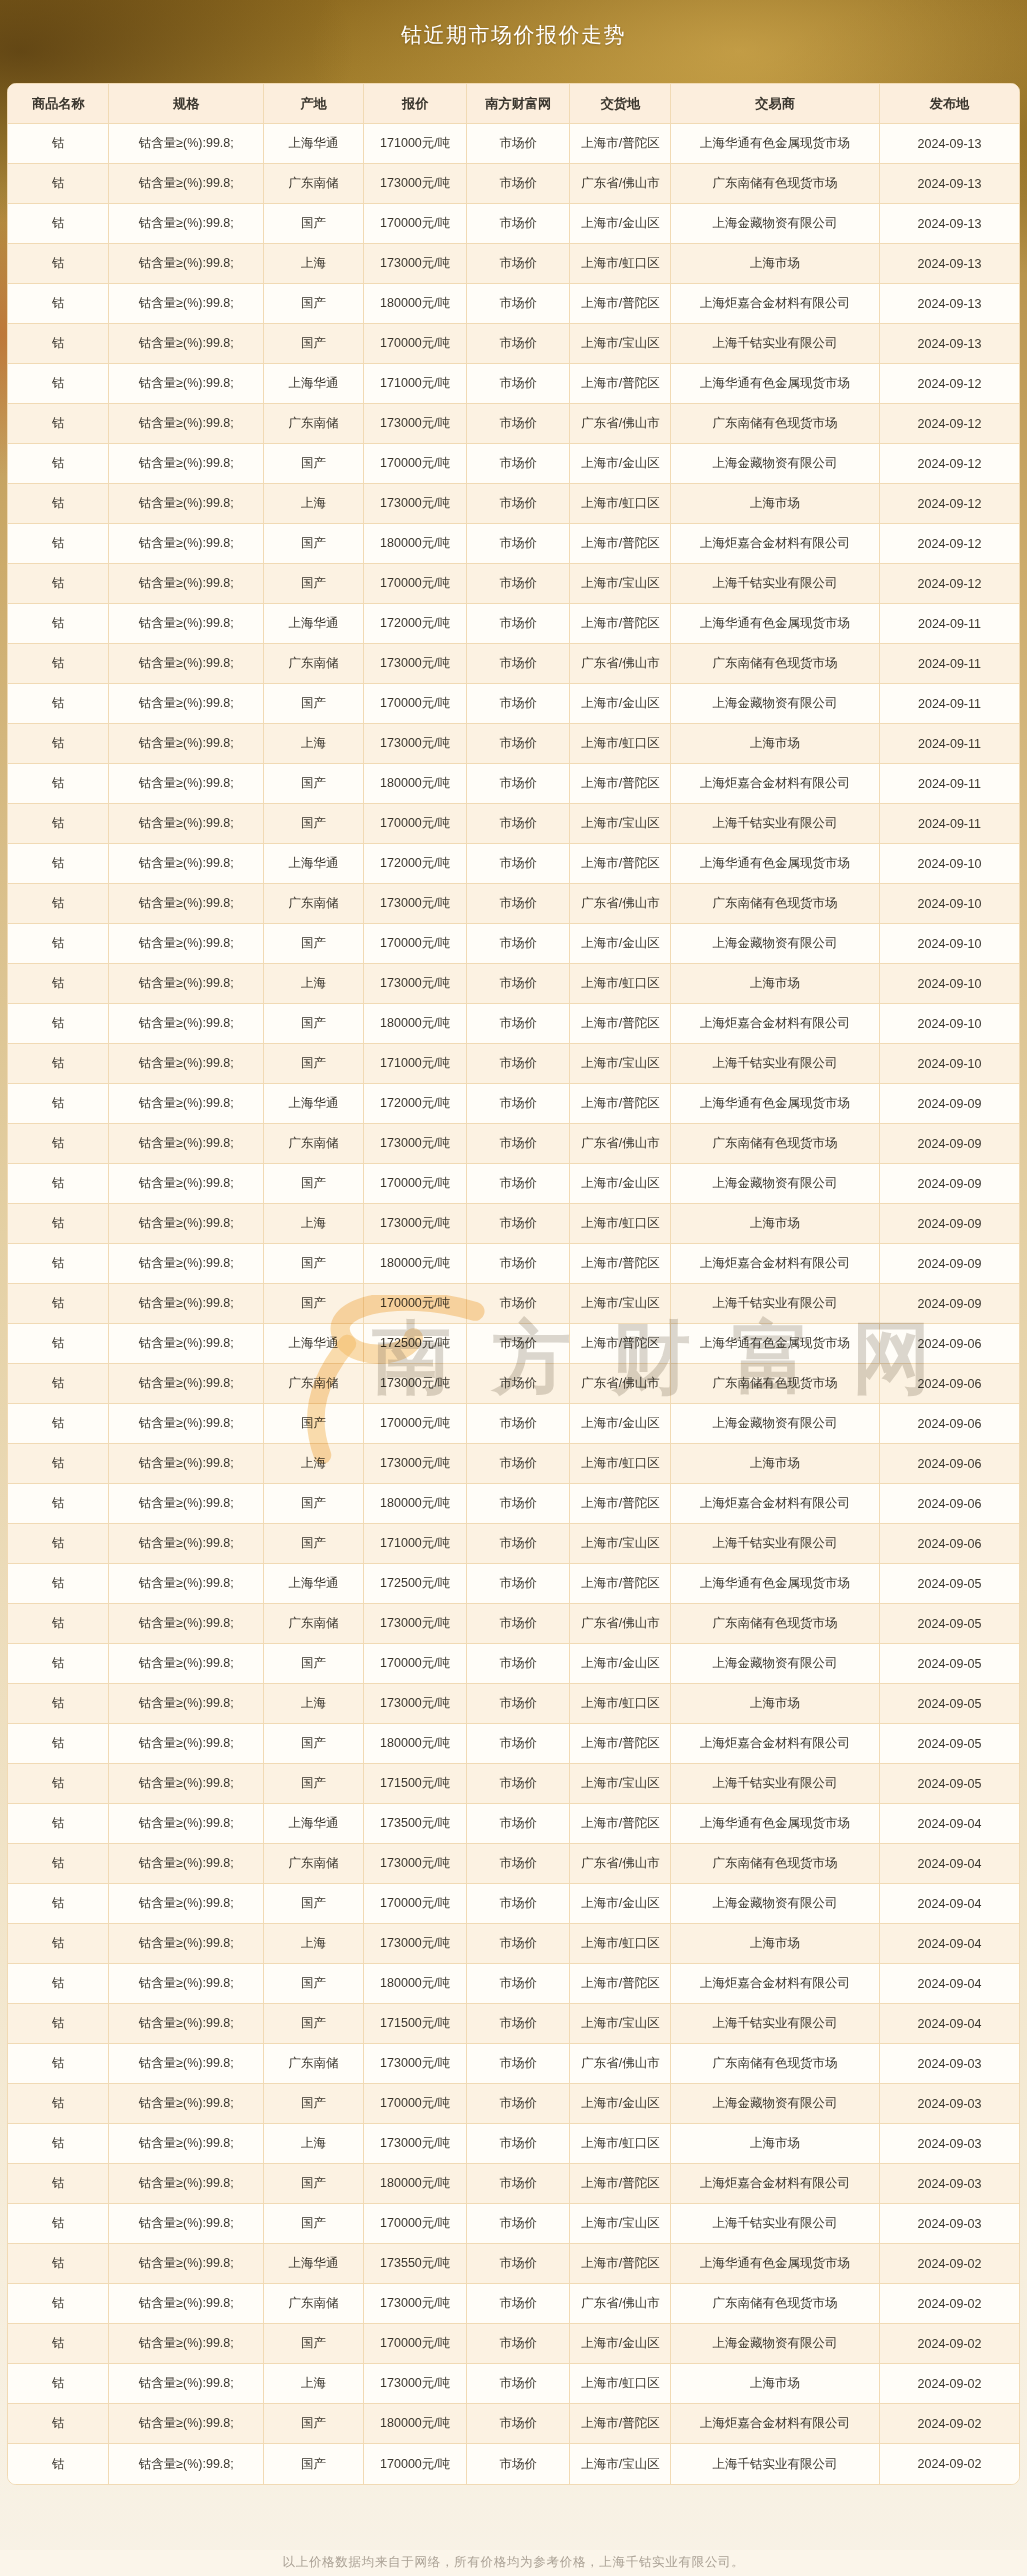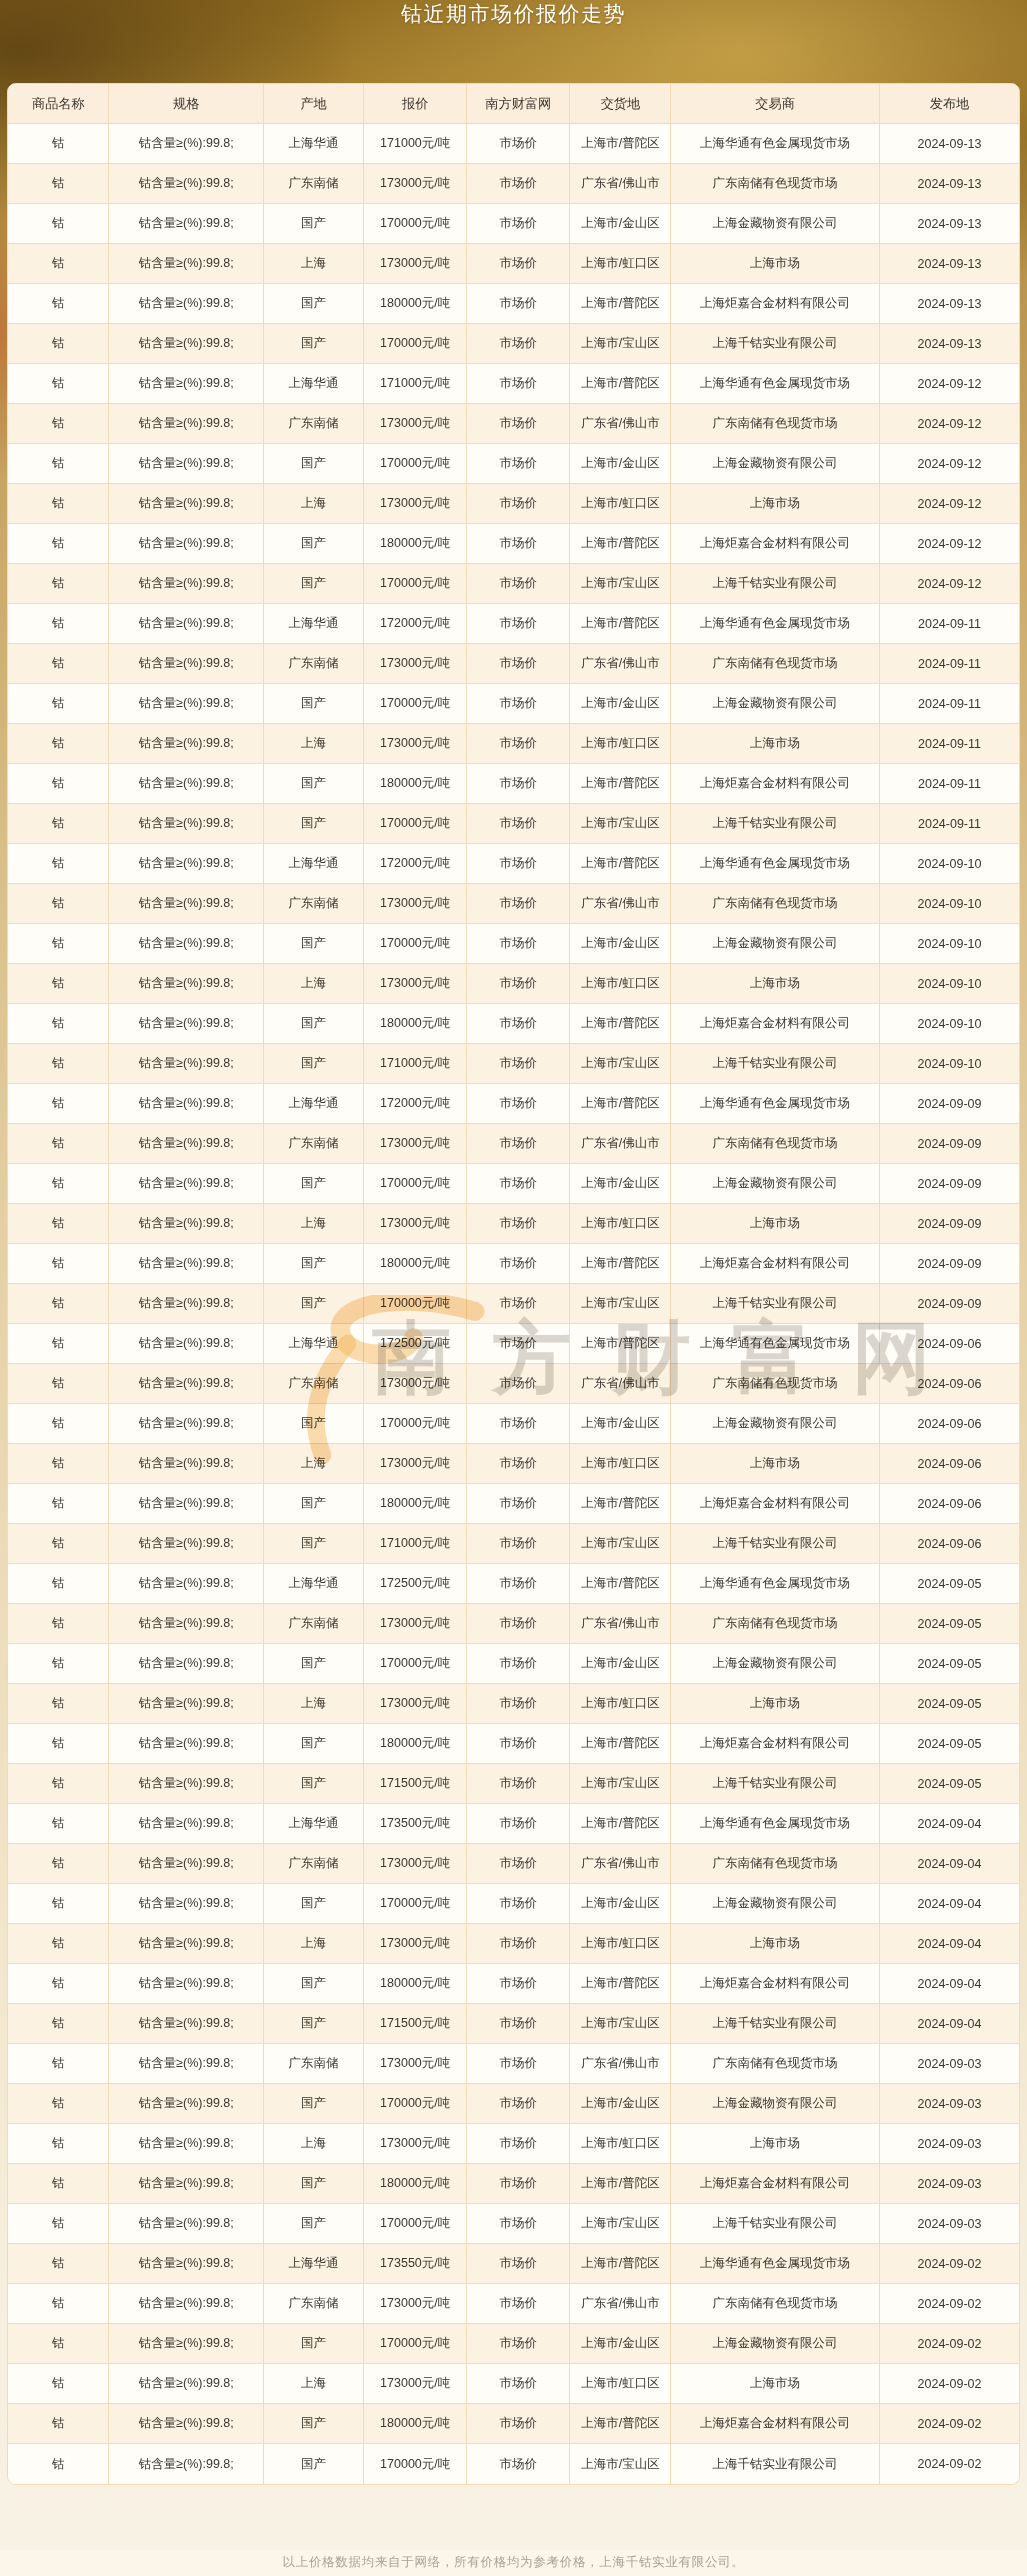--- a/index.html
+++ b/index.html
@@ -14,40 +14,40 @@
       radial-gradient(661px 308px at 72% 2%, rgba(235,195,100,0.50), rgba(235,195,100,0) 65%),
       radial-gradient(514px 264px at 2% 2%, rgba(55,33,6,0.55), rgba(55,33,6,0) 65%),
       radial-gradient(279px 220px at 0% 13%, rgba(190,88,30,0.50), rgba(190,88,30,0) 65%),
       radial-gradient(455px 235px at 99% 5%, rgba(105,72,14,0.45), rgba(105,72,14,0) 62%),
       linear-gradient(180deg,#8f6b20 0%,#a98530 5%,#bb9752 12%,#ccab6b 22%,#d9bf8a 34%,
         #e4d0a4 48%,#ecdcba 62%,#f2e6cc 76%,#f6eedd 88%,#f8f2e6 100%);
   }
   
   .banner { position:absolute; top:0; left:0; width:100%; height:83px;
     text-align:center; color:#ffffff; }
-  .banner .t1 { font-size:21px; line-height:28px; letter-spacing:1.5px;
+  .banner .t1 { padding-top:21px; font-size:21px; line-height:28px; letter-spacing:1.5px;
     text-shadow:0 0.7px 2.2px rgba(90,60,10,0.45); }
   .banner .t2 { font-size:20.5px; line-height:32px; letter-spacing:1.5px;
     text-shadow:0 0.7px 2.2px rgba(90,60,10,0.45); }
   
   .table-wrap {
     position:absolute; left:7.3px; top:83px; width:1011px;
     border:0.7px solid #f1dab4; border-radius:8.8px; overflow:hidden;
     background:#fffdf8;
   }
   table { width:100%; border-collapse:separate; border-spacing:0; table-layout:fixed; }
   col.c1{width:10.0%} col.c2{width:15.3%} col.c3{width:9.9%} col.c4{width:10.2%}
   col.c5{width:10.2%} col.c6{width:10.0%} col.c7{width:20.6%} col.c8{width:13.8%}
   th, td {
     text-align:center; vertical-align:middle; overflow:hidden; white-space:nowrap;
     border-right:0.7px solid #f1dab4; border-bottom:0.7px solid #f1dab4;
     color:#3a362e; padding:0 1.5px; box-sizing:border-box;
   }
   th:last-child, td:last-child { border-right:none; }
-  thead th { height:40px; background:#fceedd; font-weight:400; font-size:13.2px; }
+  thead th { height:40px; background:#fceedd; font-weight:700; font-size:13.2px; }
   tbody td { height:40px; font-size:12.5px; font-weight:400; }
   tbody tr:nth-child(odd)  td { background:#fffdf8; }
   tbody tr:nth-child(even) td { background:#fcf2e2; }
   tbody tr:last-child td { border-bottom:none; }
   
   .watermark { position:absolute; left:16px; top:0; width:1027px; height:2576px;
     pointer-events:none; mix-blend-mode:multiply; z-index:5; }
   .wm-swoosh { position:absolute; left:261px; top:1295px; width:220px; height:169px; }
   .wm-brand {
     position:absolute; left:356px; top:1317px;

